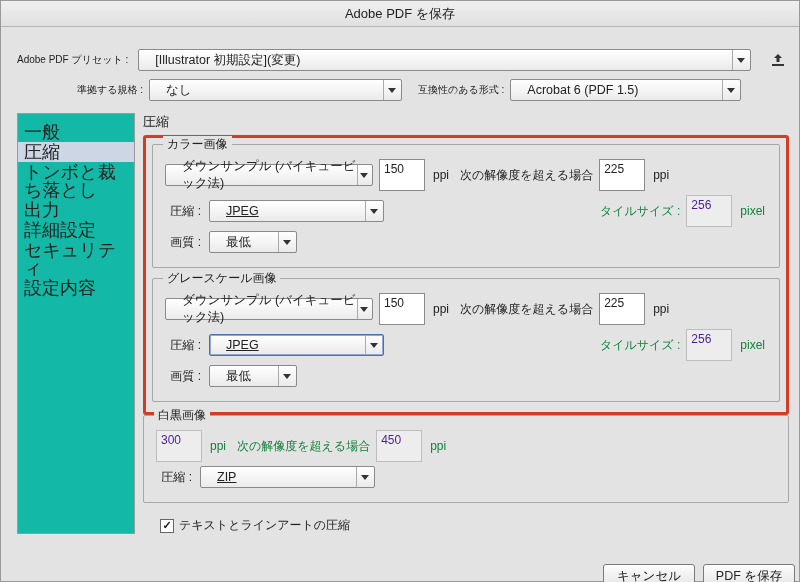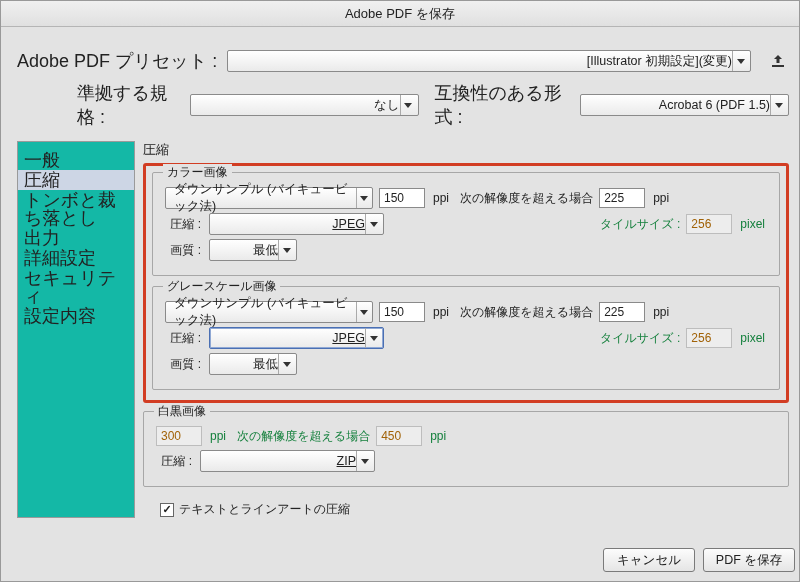--- a/index.html
+++ b/index.html
@@ -16,27 +16,27 @@
 .title-bar {
   height: 26px; line-height: 26px; text-align: center;
   background: linear-gradient(#f0f0f0,#e0e0e0);
   border-bottom: 1px solid #b5b5b5;
   font-size: 13px;
 }
 .content { flex: 1; padding: 12px 10px 10px 16px; display: flex; flex-direction: column; }
 
 
 .row { display: flex; align-items: center; margin-bottom: 8px; gap: 6px; }
-.lbl { font-size: 18px; }
+.lbl { font-size: 10px; }
 .preset-row .lbl { margin-right: 4px; }
 .select {
-  display: flex; align-items: center; justify-content: flex-end;
+  display: flex; align-items: center; justify-content: space-between;
   background: linear-gradient(#fff,#eaeaea);
   border: 1px solid #8a8a8a; border-radius: 2px;
-  height: 22px; padding: 0 2px 0 8px; font-size: 12.5px;
+  height: 22px; padding: 0 2px 0 16px; font-size: 12.5px;
   position: relative;
 }
 .select .arrow {
   width: 16px; height: 100%; border-left: 1px solid #aaa;
   display: flex; align-items: center; justify-content: center;
 }
 .select .arrow::after {
   content: ""; border-left: 4px solid transparent; border-right: 4px solid transparent;
   border-top: 5px solid #333;
 }
@@ -73,32 +73,32 @@
   padding: 0 4px; font-size: 12px;
 }
 .group-row { display: flex; align-items: center; gap: 6px; margin: 4px 0; font-size: 12px;}
 .group-row .lbl2 { min-width: 36px; text-align: right; margin-right: 2px;}
 
 .dsample-select { width: 208px; }
 .compress-select { width: 175px; text-decoration: underline; }
 .quality-select { width: 88px; }
 
 .numfield {
-  background: #fff; border: 1px solid #8a8a8a; height: 20px;
+  background: #fff; border: 1px solid #8a8a8a; height: 32px;
   width: 46px; padding: 0 4px; font-size: 12px; line-height: 18px;
 }
-.numfield.disabled { background: #ededed; color: #a16207; border-color: #bdbdbd;}
+.numfield.disabled { background: #ededed; color: #4c1d95; border-color: #bdbdbd;}
 .grey-text { color: #15803d; }
 .unit { margin: 0 2px; }
 .threshold-gap { margin-left: 3px;}
 
 
 .highlight-box {
   border: 3.5px solid #d23d23; border-radius: 3px;
-  padding: 6px 6px 6px 6px; margin-bottom: 8px;
+  padding: 6px 6px 6px 6px; 
 }
 
 
 .checkbox-row { display: flex; align-items: center; gap: 5px; margin-top: 4px; margin-left: 17px;}
 .checkbox {
   width: 14px; height: 14px; border: 1px solid #666; background: #fff;
   display: flex; align-items: center; justify-content: center; font-size: 11px;
 }
 .checkbox::after { content: "✓"; color: #222; font-weight: bold; line-height: 1; }
 

